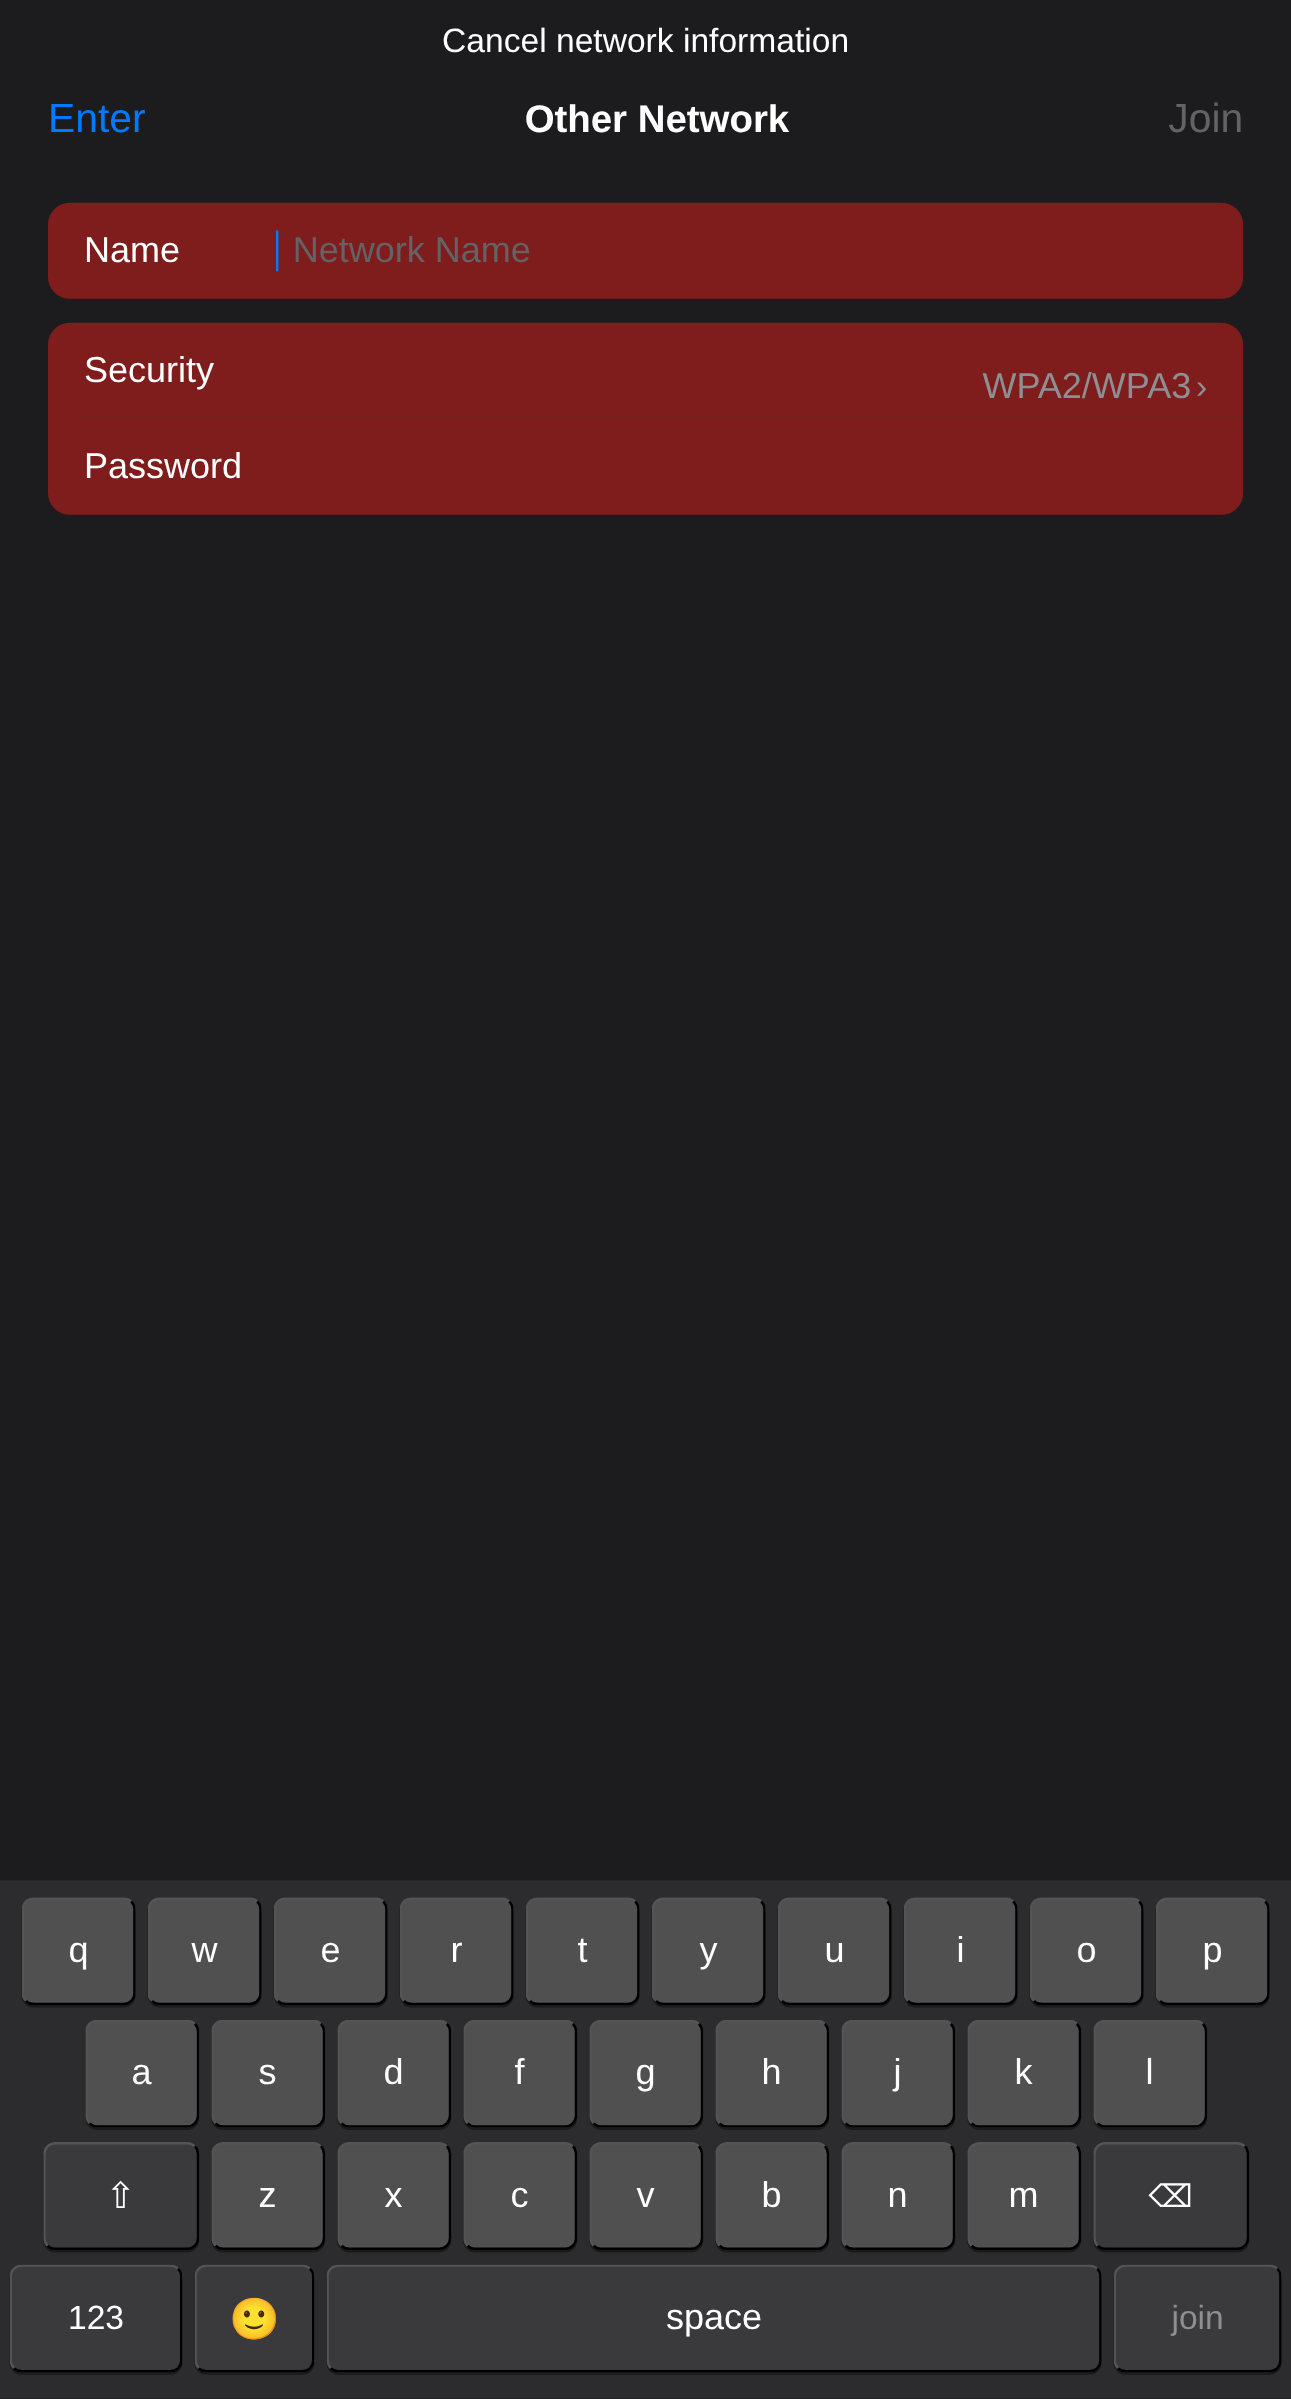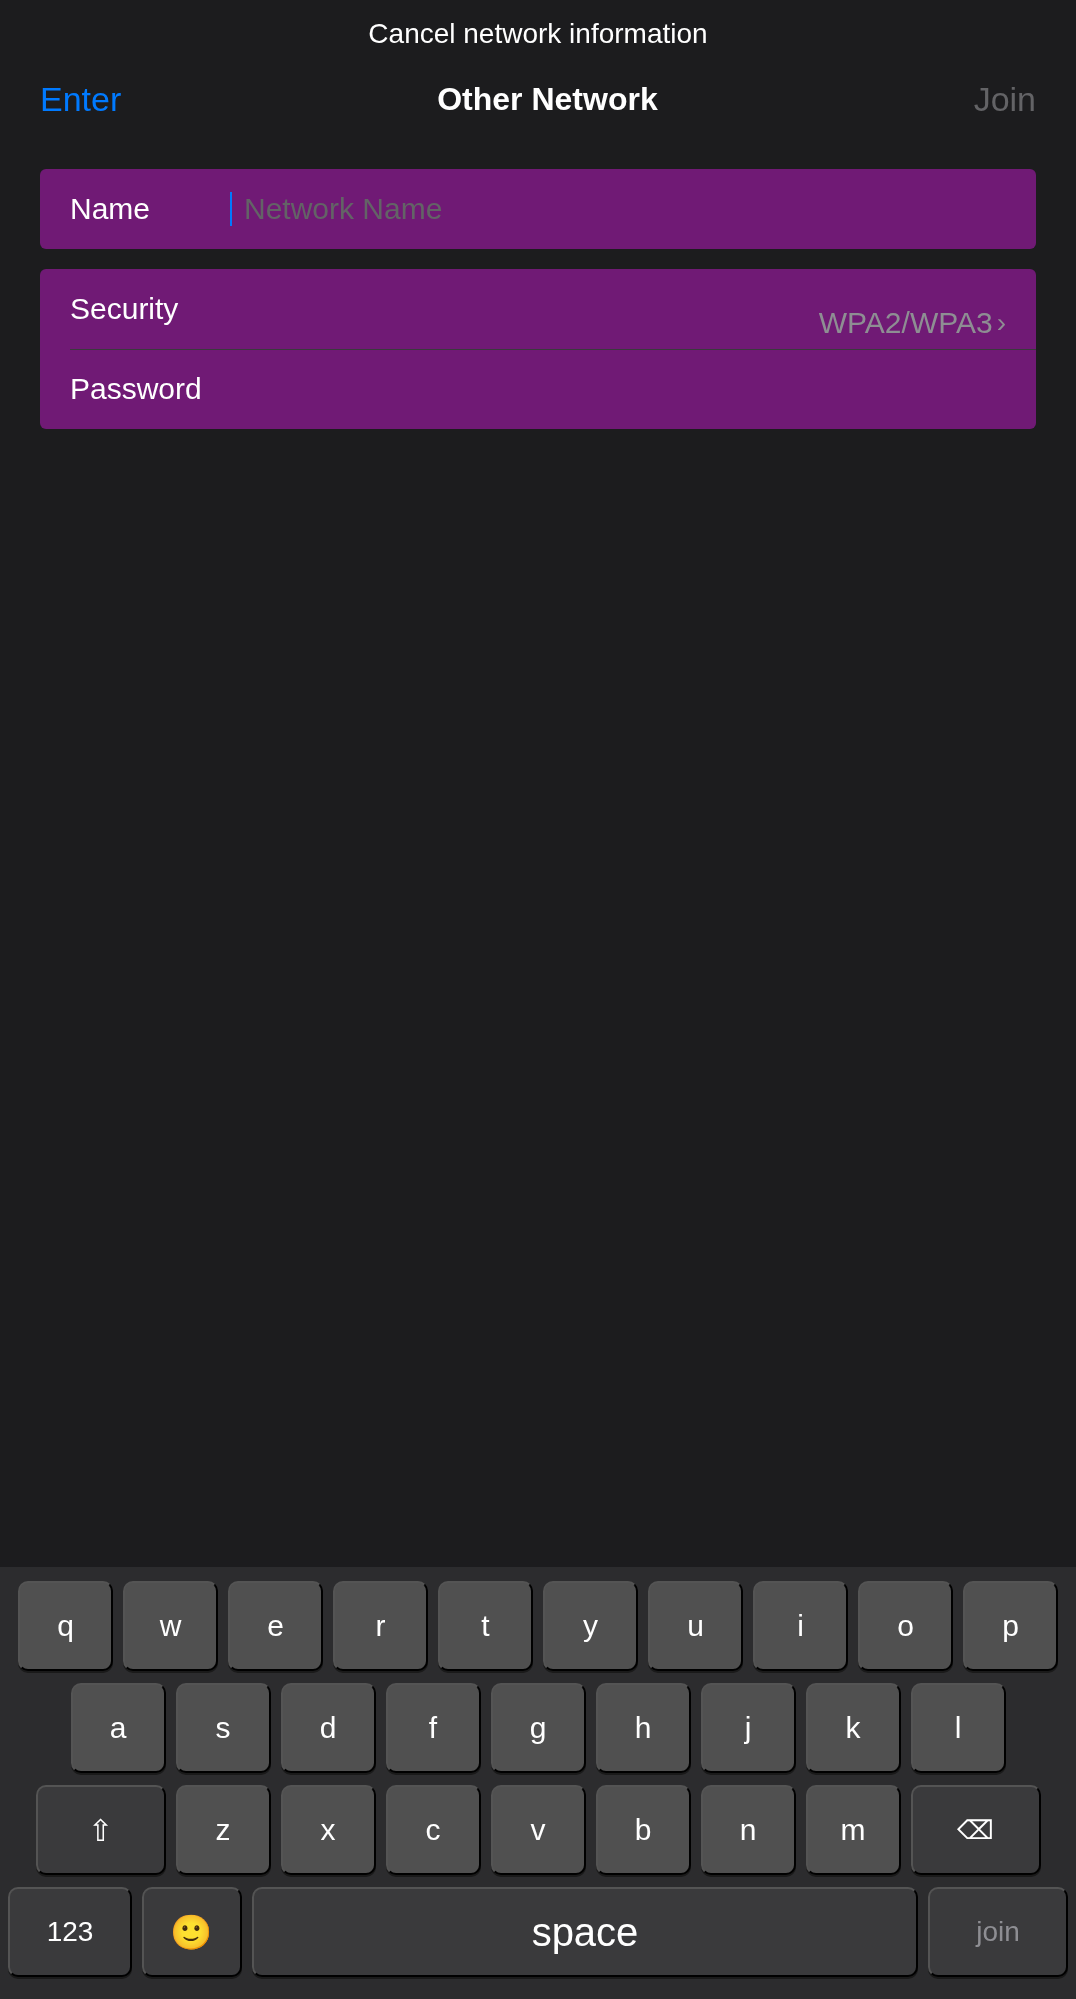--- a/index.html
+++ b/index.html
@@ -55,22 +55,22 @@
       font-size: 34px;
       font-weight: 400;
       background: none;
       border: none;
       cursor: pointer;
     }
 
     
     .form-section {
       margin: 20px 40px;
-      background-color: #701a75;
-      border-radius: 6px;
+      background-color: #7f1d1d;
+      border-radius: 18px;
       overflow: hidden;
     }
 
     .form-row {
       display: flex;
       align-items: center;
       padding: 0 30px;
       min-height: 80px;
       position: relative;
     }
@@ -183,32 +183,32 @@
 
     .key-shift {
       width: 130px;
     }
 
     .key-backspace {
       width: 130px;
     }
 
     .key-123 {
-      width: 124px;
+      width: 144px;
       font-size: 28px;
     }
 
     .key-emoji {
       width: 100px;
       font-size: 34px;
     }
 
     .key-space {
       flex: 1;
-      font-size: 40px;
+      font-size: 30px;
     }
 
     .key-join {
       width: 140px;
       font-size: 28px;
       color: #8e8e93;
     }
 
     .shift-symbol {
       font-size: 30px;

